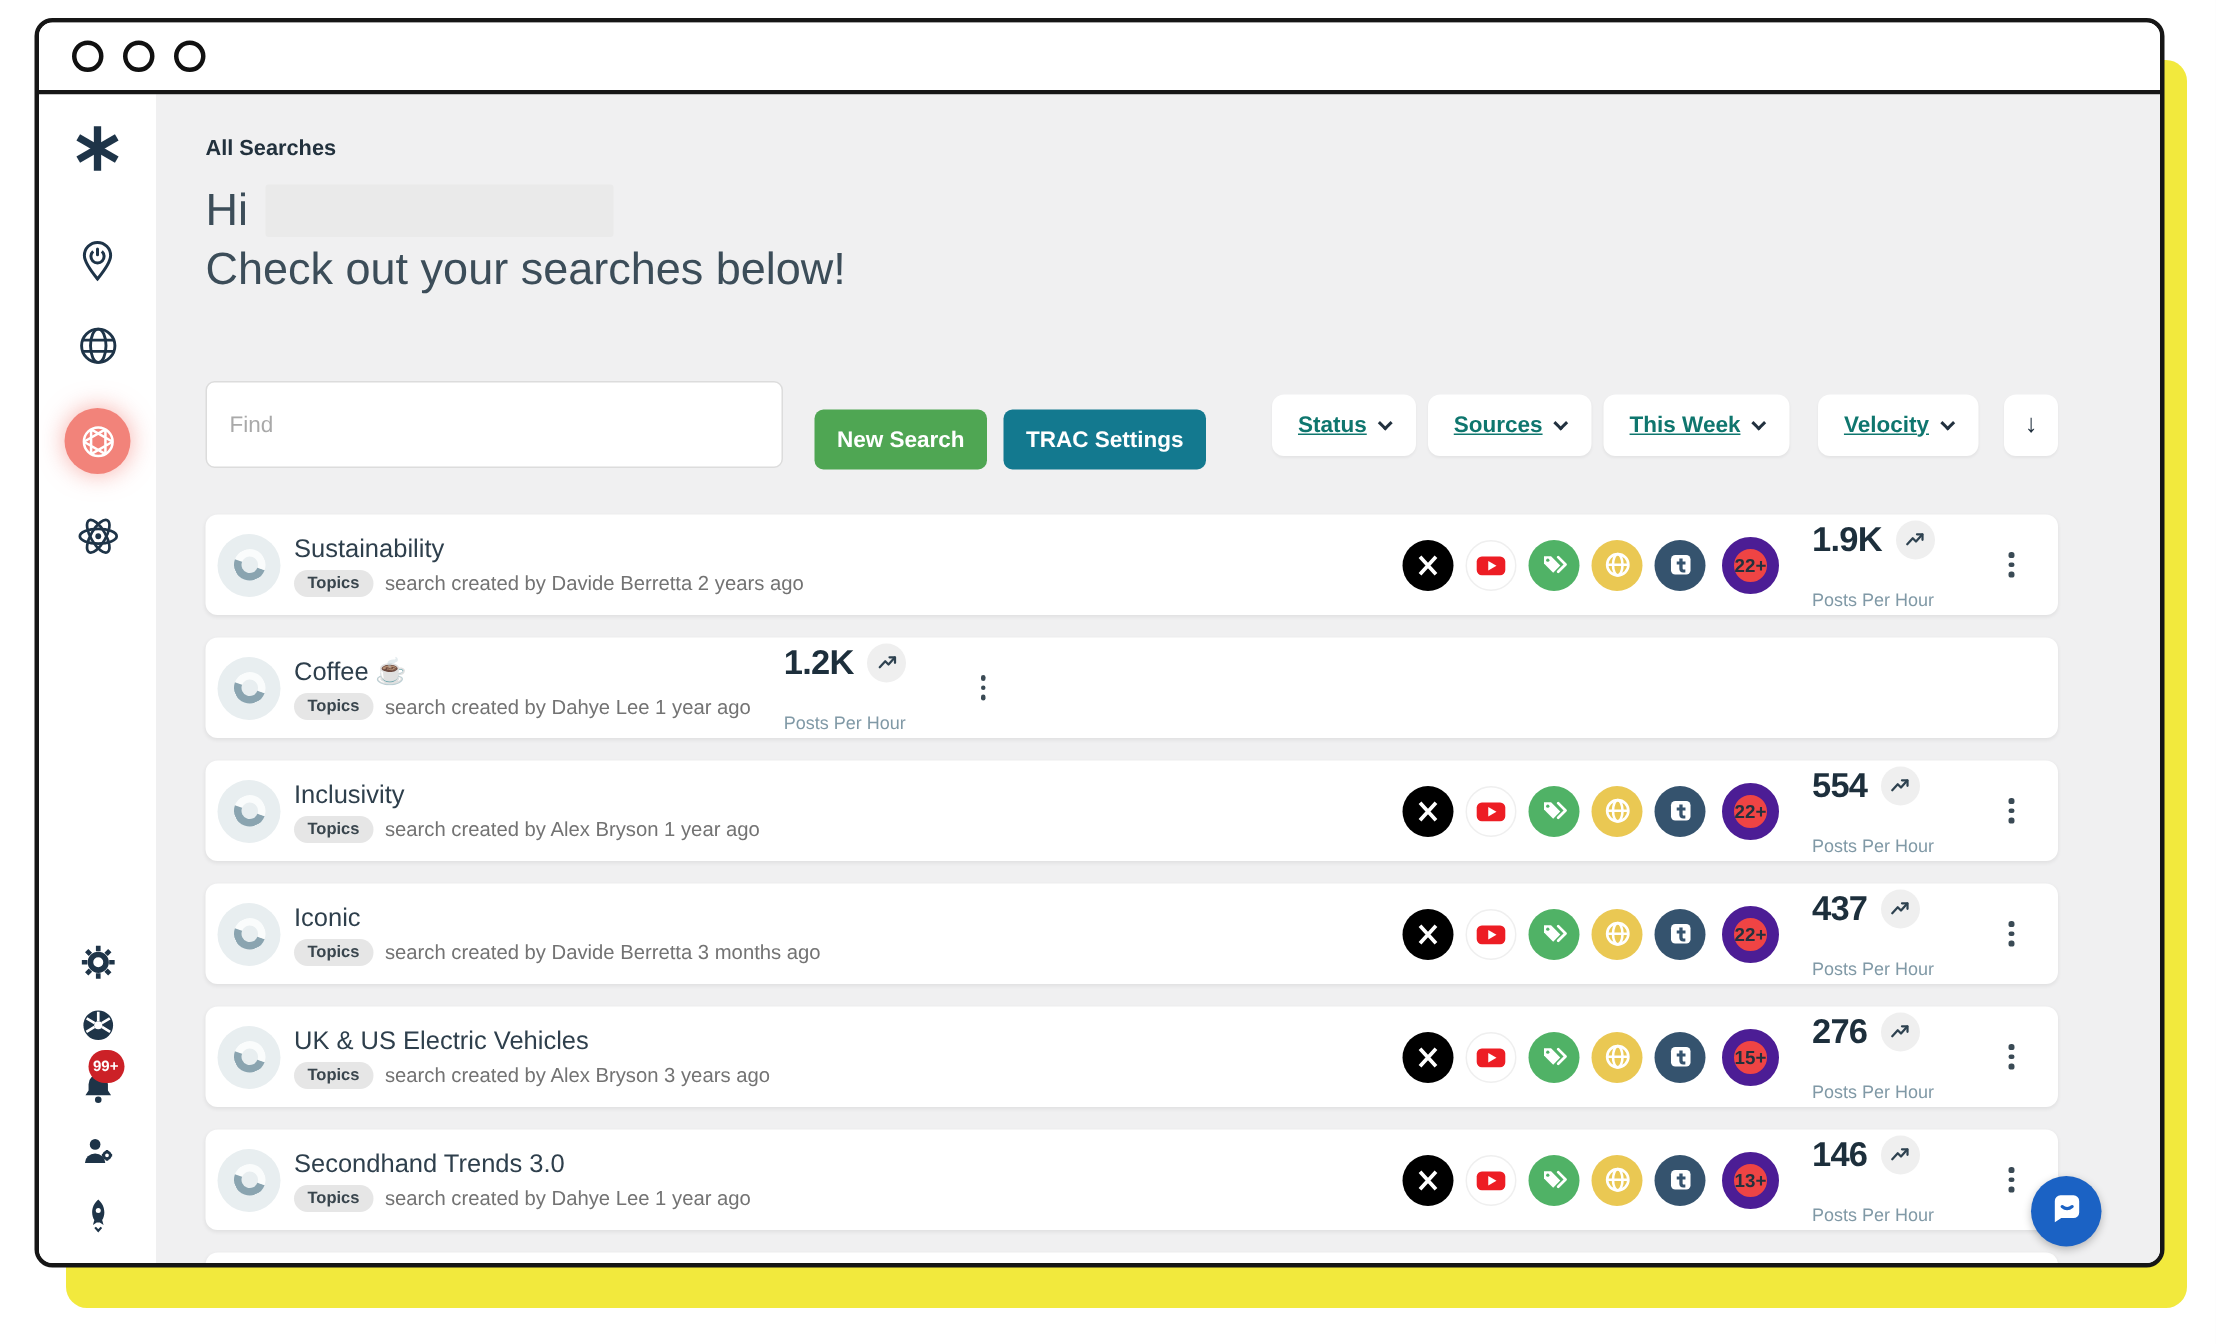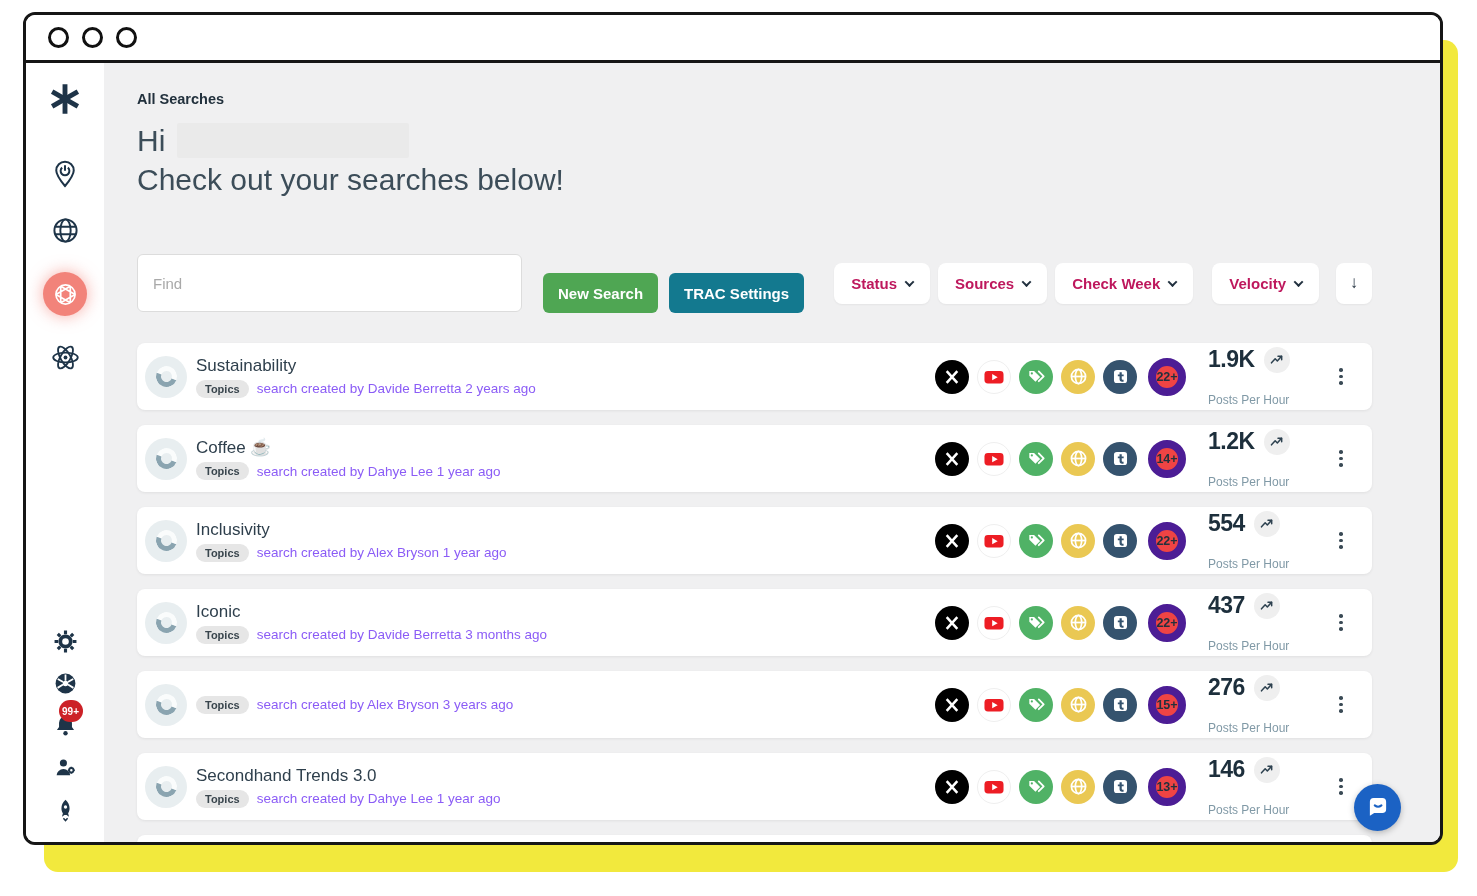--- a/index.html
+++ b/index.html
@@ -46,43 +46,43 @@
   .toolbar { margin-top:56px; display:flex; align-items:center; }
   .find-input { width:385px; height:58px; background:#fff; border:1px solid #dcdcdc; border-radius:6px;
                 padding:0 15px; font-size:15px; color:#333; font-family:"Liberation Sans",sans-serif; outline:none; }
   .find-input::placeholder { color:#a9a9a9; }
   .btn { height:40px; border:none; border-radius:6px; color:#fff; font-weight:bold; font-size:15px;
          padding:0 15px; cursor:pointer; font-family:"Liberation Sans",sans-serif;margin-top:20px; }
   .btn-green { margin-left:21px; background:#4fa653; }
   .btn-teal  { margin-left:11px; background:#13798f; }
   .toolbar-right { margin-left:auto; display:flex; align-items:center; gap:8px; }
   .filter-pill { height:41px; background:#fff; border-radius:8px; padding:4px 17px; cursor:pointer;
-                 display:flex; align-items:center; gap:9px; font-weight:bold; font-size:15px; color:#be185d;
-                 box-shadow:0 1px 2px rgba(0,0,0,.05); }
+                 display:flex; align-items:center; gap:9px; font-weight:bold; font-size:15px; color:#0f766e;
+                 box-shadow:0 1px 2px rgba(0,0,0,.05);text-decoration:underline; }
   .chev { width:7px; height:7px; border-right:2px solid #22313f; border-bottom:2px solid #22313f;
           transform:rotate(45deg) translate(-1px,-1px); }
   .pill-velocity { margin-left:11px;text-align:right; }
   .sort-btn { margin-left:9px; width:36px; height:41px; background:#fff; border-radius:8px; cursor:pointer;
               display:flex; align-items:center; justify-content:center; font-size:17px; color:#22313f;
               box-shadow:0 1px 2px rgba(0,0,0,.05); }
 
   
   .list { margin-top:30px; display:flex; flex-direction:column; gap:15px; }
   .row { background:#fff; border-radius:8px; min-height:67px; flex:0 0 67px; display:flex; align-items:center;
          padding:0 22px 0 8px; box-shadow:0 1px 3px rgba(0,0,0,.07); }
   .spinner { width:42px; height:42px; border-radius:50%; background:#e8eef0; margin-right:9px;
              display:flex; align-items:center; justify-content:center; flex:0 0 42px; }
   .spinner-arc { width:21px; height:21px; border-radius:50%; border:5px solid #fafcfc;
                  border-left-color:#8aa4b0; border-bottom-color:#8aa4b0; transform:rotate(-25deg); }
   .row-text { display:flex; flex-direction:column; gap:4px; min-width:0; }
   .row-title { font-size:17px; color:#2e3f4c; cursor:pointer; white-space:nowrap; }
   .row-sub { display:flex; align-items:center; gap:8px; }
   .topic-pill { background:#e6e6e6; color:#39454d; font-size:11px; font-weight:bold;
                 padding:3px 9px; border-radius:10px; }
-  .row-meta { font-size:13.5px; color:#8b5cf6; white-space:nowrap; }
+  .row-meta { font-size:13.5px; color:#737373; white-space:nowrap; }
   .sources { margin-left:auto; display:flex; align-items:center; gap:8px; flex:0 0 auto; }
   .src { width:34px; height:34px; border-radius:50%; display:flex; align-items:center; justify-content:center; }
   .src-x   { background:#000; }
   .src-yt  { background:#fff; border:1px solid #efefef; }
   .src-tag { background:#50b266; }
   .src-web { background:#eac853; }
   .src-tum { background:#35536e; }
   .count-ring { width:38px; height:38px; border-radius:50%; border:8px solid #4c1d95; background:#ef4444;
                 display:flex; align-items:center; justify-content:center; font-size:12.5px; font-weight:bold;
                 color:#22313d; margin-left:3px; cursor:pointer; }
@@ -252,21 +252,21 @@
           <div class="toolbar-right">
             <div class="filter-pill">
               <span>Status</span>
               <span class="chev"></span>
             </div>
             <div class="filter-pill">
               <span>Sources</span>
               <span class="chev"></span>
             </div>
             <div class="filter-pill">
-              <span>Check Week</span>
+              <span>This Week</span>
               <span class="chev"></span>
             </div>
             <div class="filter-pill pill-velocity">
               <span>Velocity</span>
               <span class="chev"></span>
             </div>
             <div class="sort-btn">
               <span>↓</span>
             </div>
           </div>
@@ -335,48 +335,20 @@
             <div class="spinner">
                 <div class="spinner-arc"></div>
               </div>
             <div class="row-text">
               <div class="row-title">Coffee ☕</div>
               <div class="row-sub">
                 <span class="topic-pill">Topics</span>
                 <span class="row-meta">search created by Dahye Lee 1 year ago</span>
               </div>
             </div>
-            <div class="sources">
-              <span class="src src-x">
-                  <svg width="22" height="22">
-                    <use href="#i-x"></use>
-                  </svg>
-                </span>
-              <span class="src src-yt">
-                  <svg width="26" height="26">
-                    <use href="#i-yt"></use>
-                  </svg>
-                </span>
-              <span class="src src-tag">
-                  <svg width="21" height="21">
-                    <use href="#i-tag"></use>
-                  </svg>
-                </span>
-              <span class="src src-web">
-                  <svg width="23" height="23">
-                    <use href="#i-web"></use>
-                  </svg>
-                </span>
-              <span class="src src-tum">
-                  <svg width="23" height="23">
-                    <use href="#i-tum"></use>
-                  </svg>
-                </span>
-              <span class="count-ring">14+</span>
-            </div>
             <div class="stat">
               <div class="stat-top">
                 <span class="stat-value">1.2K</span>
                 <span class="trend">
                     <svg width="15" height="15">
                       <use href="#i-trend"></use>
                     </svg>
                   </span>
               </div>
               <div class="stat-label">Posts Per Hour</div>
@@ -500,20 +472,21 @@
                 <span class="dot"></span>
                 <span class="dot"></span>
               </div>
           </div>
 
           <div class="row">
             <div class="spinner">
                 <div class="spinner-arc"></div>
               </div>
             <div class="row-text">
+              <div class="row-title">UK &amp; US Electric Vehicles</div>
               <div class="row-sub">
                 <span class="topic-pill">Topics</span>
                 <span class="row-meta">search created by Alex Bryson 3 years ago</span>
               </div>
             </div>
             <div class="sources">
               <span class="src src-x">
                   <svg width="22" height="22">
                     <use href="#i-x"></use>
                   </svg>

